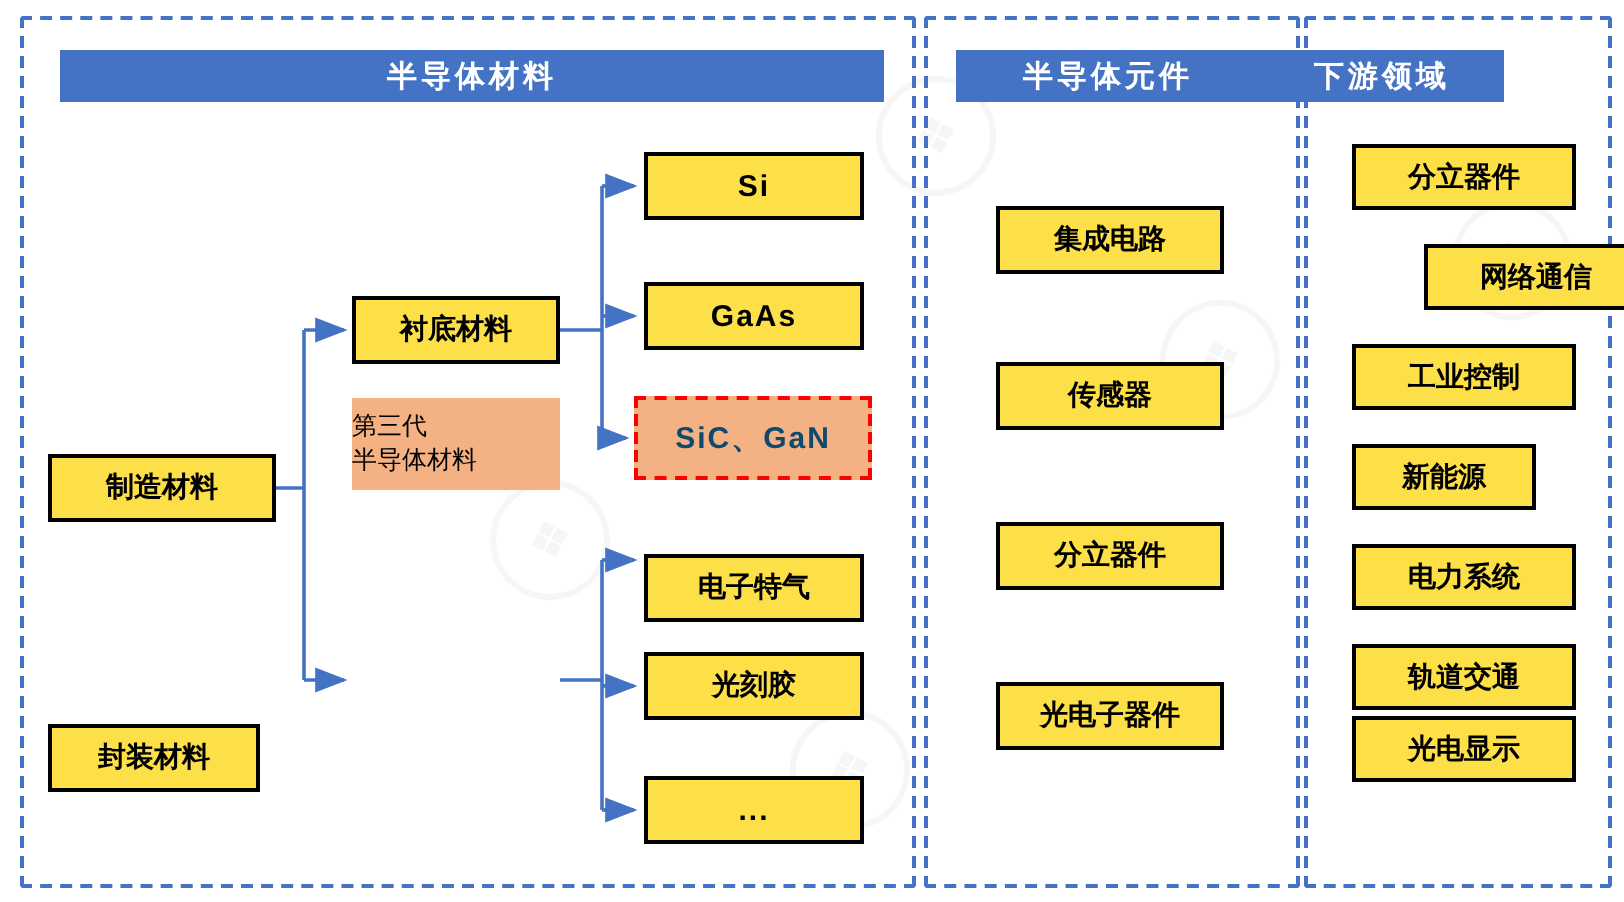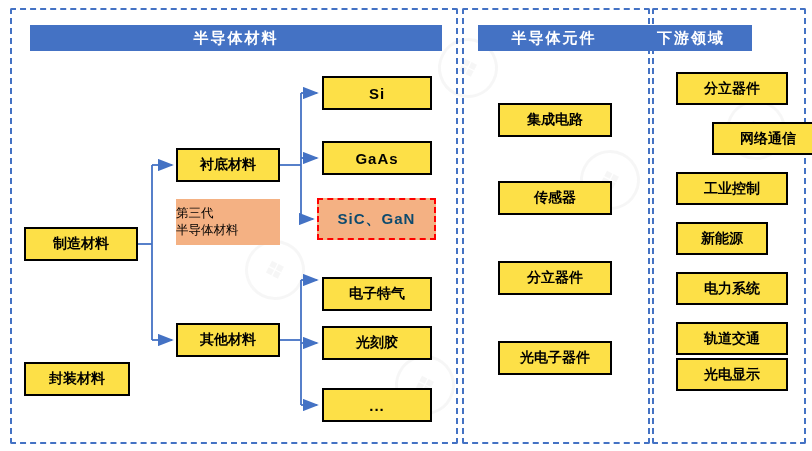--- a/index.html
+++ b/index.html
@@ -83,21 +83,20 @@
   <div class="hdr" style="left:30px;top:25px;width:412px;height:26px;">半导体材料</div>
   <div class="hdr" style="left:478px;top:25px;width:152px;height:26px;">半导体元件</div>
   <div class="hdr" style="left:630px;top:25px;width:122px;height:26px;">下游领域</div>
 
   <div class="box" style="left:24px;top:227px;width:114px;height:34px;text-align:center;">制造材料</div>
   <div class="box" style="left:24px;top:362px;width:106px;height:34px;">封装材料</div>
 
   <div class="box" style="left:176px;top:148px;width:104px;height:34px;">衬底材料</div>
   <div class="orange-label" style="left:176px;top:199px;width:104px;height:46px;">第三代
 半导体材料</div>
-  <div class="box" style="left:176px;top:323px;width:104px;height:34px;">其他材料</div>
 
   <div class="box latin" style="left:322px;top:76px;width:110px;height:34px;">Si</div>
   <div class="box latin" style="left:322px;top:141px;width:110px;height:34px;">GaAs</div>
   <div class="highlight" style="left:317px;top:198px;width:119px;height:42px;">SiC、GaN</div>
   <div class="box" style="left:322px;top:263px;width:110px;height:34px;margin-top:14px;">电子特气</div>
   <div class="box" style="left:322px;top:326px;width:110px;height:34px;">光刻胶</div>
   <div class="box latin" style="left:322px;top:388px;width:110px;height:34px;">...</div>
 
   <div class="box" style="left:498px;top:103px;width:114px;height:34px;">集成电路</div>
   <div class="box" style="left:498px;top:181px;width:114px;height:34px;">传感器</div>

